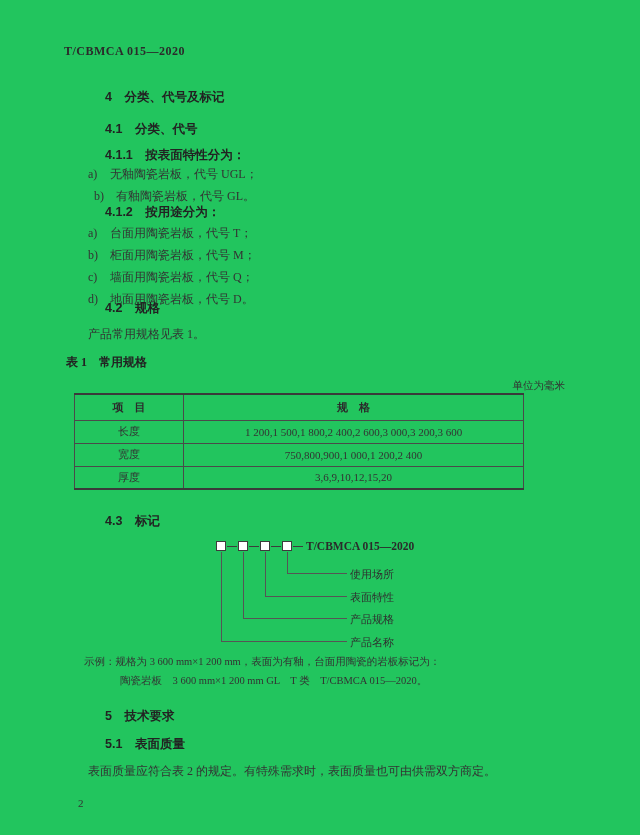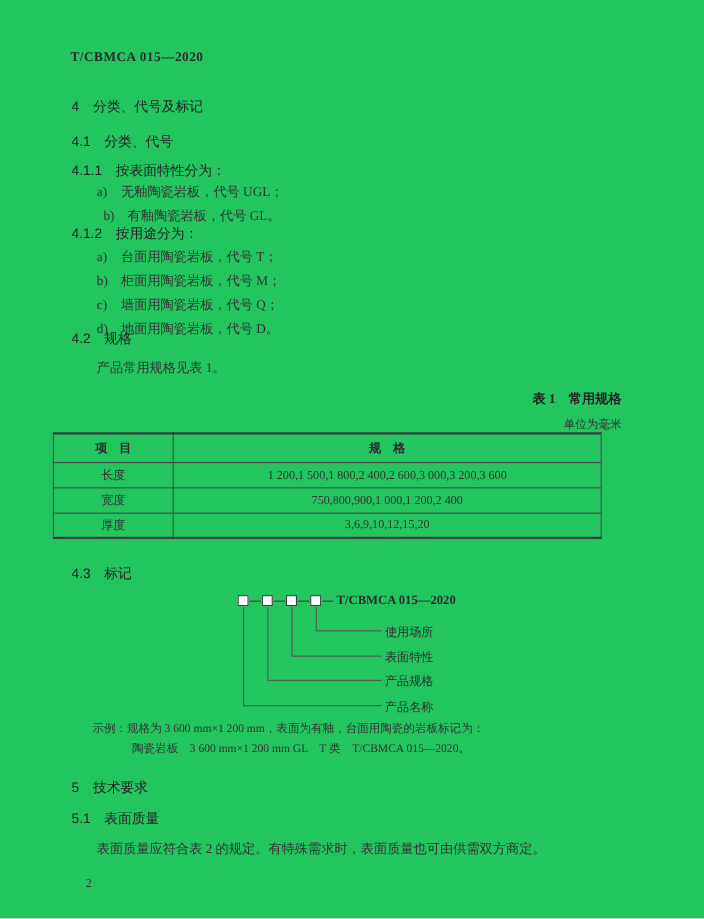--- a/index.html
+++ b/index.html
@@ -15,23 +15,24 @@
   }
   .abs { position: absolute; white-space: nowrap; }
 
   .std-header {
     top: 44px; left: 64px;
     font-size: 12px; font-weight: bold; color: #2b2b2b;
     letter-spacing: 0.5px;
   }
 
   .h-num {
-    font-weight: normal; color: #222;
+    font-weight: bold; color: #222;
     font-size: 12.5px;
     font-family: "Liberation Sans", "DejaVu Sans", sans-serif;
+    margin-left: 40px;
   }
   .h-s4   { top: 89px;  left: 65px; }
   .h-s41  { top: 121px; left: 65px; }
   .h-s411 { top: 147px; left: 65px; }
   .h-s412 { top: 204px; left: 65px; }
   .h-s42  { top: 300px; left: 65px; }
   .h-s43  { top: 513px; left: 65px; }
   .h-s5   { top: 708px; left: 65px; }
   .h-s51  { top: 736px; left: 65px; }
 
@@ -43,29 +44,29 @@
   .li-label { display: inline-block; width: 22px; }
   .li-411-a { top: 166px; left: 88px; }
   .li-411-b { top: 188px; left: 94px; }
   .li-412-a { top: 225px; left: 88px; }
   .li-412-b { top: 247px; left: 88px; }
   .li-412-c { top: 269px; left: 88px; }
   .li-412-d { top: 291px; left: 88px; }
 
   .tbl-caption {
     top: 354px; left: 66px; width: 499px;
-    text-align: right; font-weight: bold; font-size: 12px; color: #222;
+    text-align: left; font-weight: bold; font-size: 12px; color: #222;
   }
   .unit-note {
     top: 379px; left: 66px; width: 499px;
     text-align: right; font-size: 10.5px; color: #333;
   }
   table.spec {
     position: absolute;
-    top: 393px; left: 48px; width: 499px;
+    top: 393px; left: 74px; width: 450px;
     border-collapse: collapse;
     font-size: 11px; color: #333;
     table-layout: fixed;
   }
   table.spec th, table.spec td {
     border: 1px solid #4a4a4a;
     text-align: center;
     font-weight: normal;
     padding: 0;
   }

